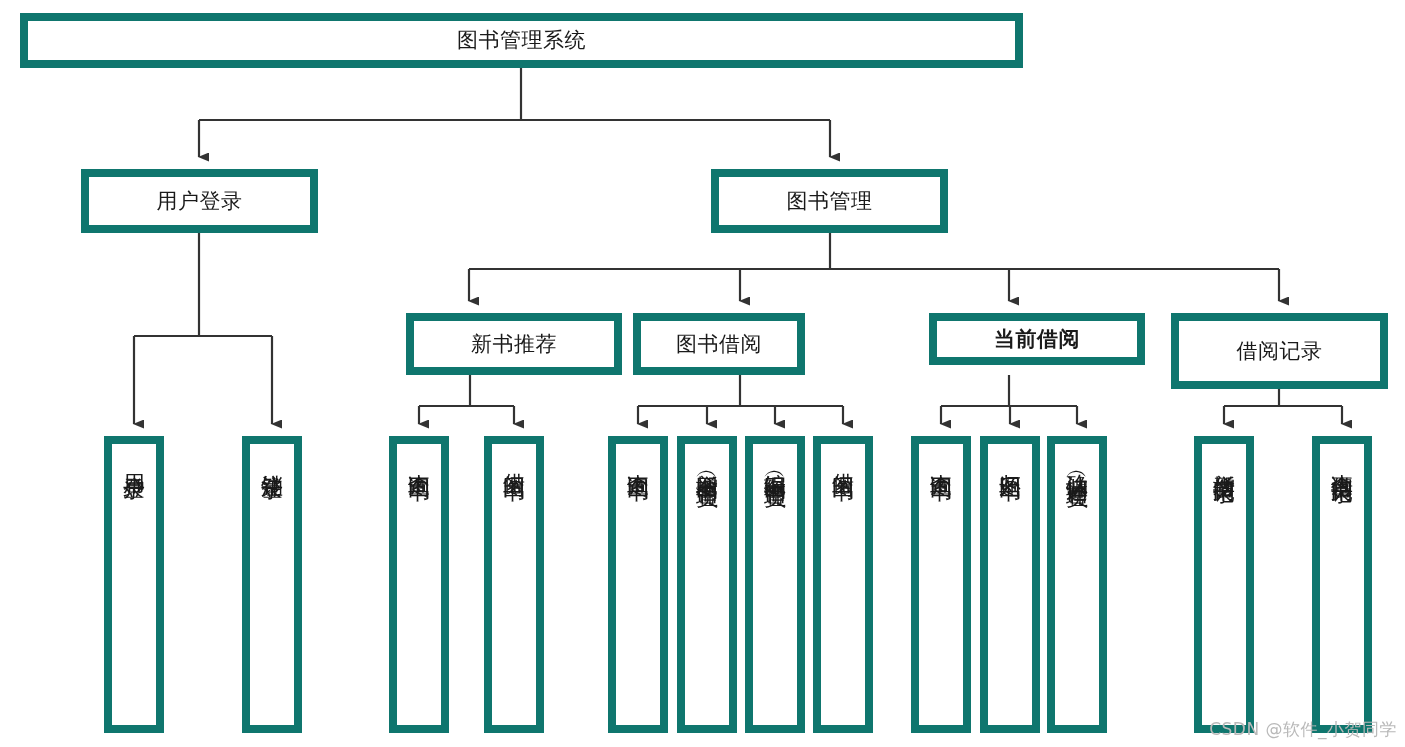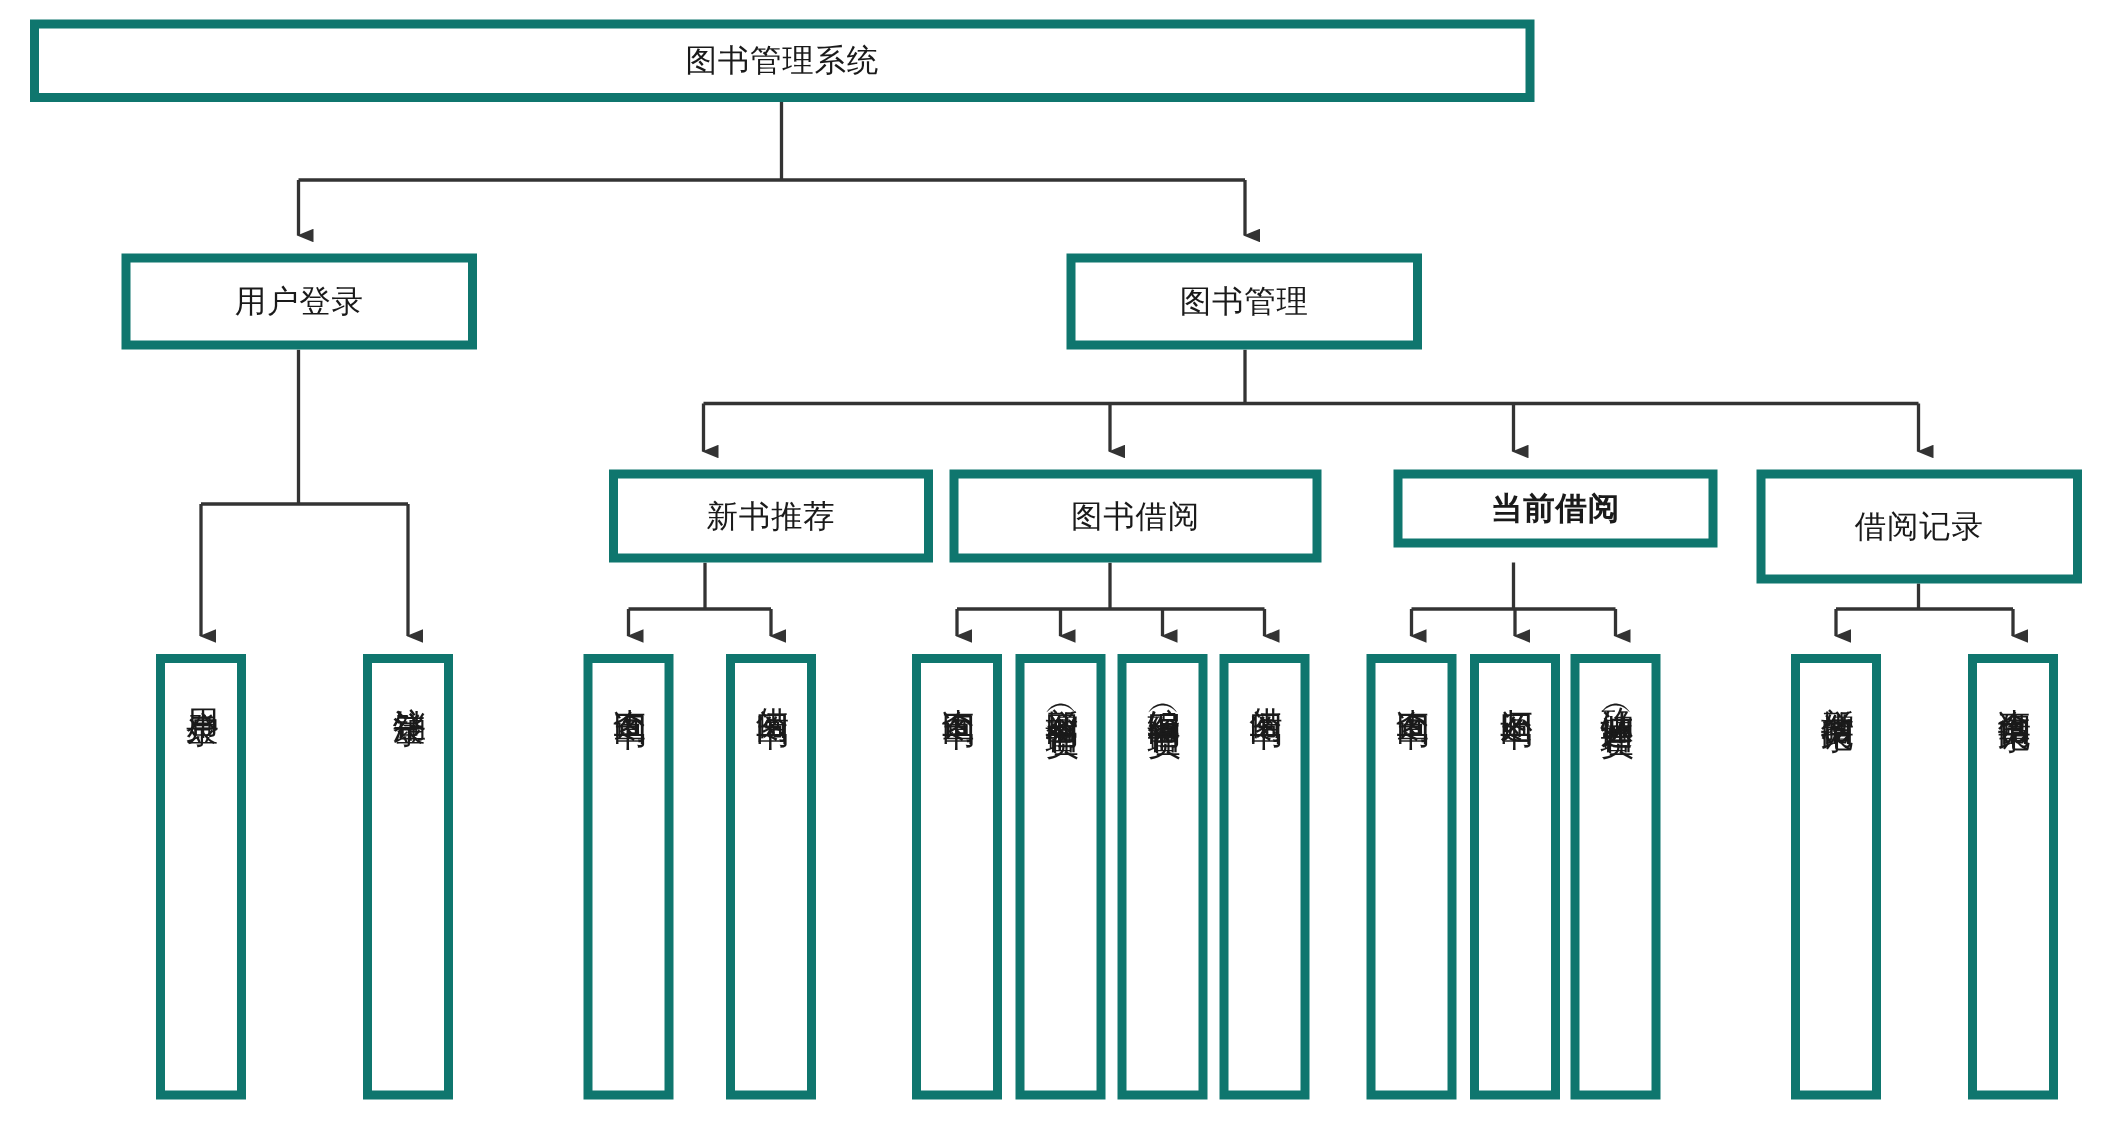--- a/index.html
+++ b/index.html
@@ -24,21 +24,21 @@
     left: 0;
     top: 0;
     width: 1405px;
     height: 747px;
     pointer-events: none;
   }
   .node {
     position: absolute;
     box-sizing: border-box;
     background: #ffffff;
-    border: 6px solid #0f766e;
+    border: 8px solid #0f766e;
     display: flex;
     align-items: center;
     justify-content: center;
     overflow: hidden;
   }
   .node .label {
     font-size: 21px;
     color: #1a1a1a;
     line-height: 1.08;
     letter-spacing: 0.5px;
@@ -142,21 +142,21 @@
   </div>
 
   <div class="node" style="left:711px; top:169px; width:237px; height:64px;">
     <span class="label">图书管理</span>
   </div>
 
   <div class="node" style="left:362px; top:313px; width:216px; height:62px;margin-left:44px;">
     <span class="label">新书推荐</span>
   </div>
 
-  <div class="node" style="left:633px; top:313px; width:248px; height:62px;">
+  <div class="node" style="left:633px; top:313px; width:172px; height:62px;">
     <span class="label">图书借阅</span>
   </div>
 
   <div class="node" style="left:929px; top:313px; width:216px; height:52px;font-weight:bold;">
     <span class="label">当前借阅</span>
   </div>
 
   <div class="node" style="left:1171px; top:313px; width:217px; height:76px;">
     <span class="label">借阅记录</span>
   </div>
@@ -206,14 +206,15 @@
   </div>
 
   <div class="node vertical" style="left:1194px; top:436px; width:60px; height:297px;">
     <span class="label">新增借阅记录</span>
   </div>
 
   <div class="node vertical" style="left:1312px; top:436px; width:60px; height:297px;">
     <span class="label">查询借阅记录</span>
   </div>
 
+  <div class="watermark">CSDN @软件_小贺同学</div>
 
 </div>
 
 </body></html>

